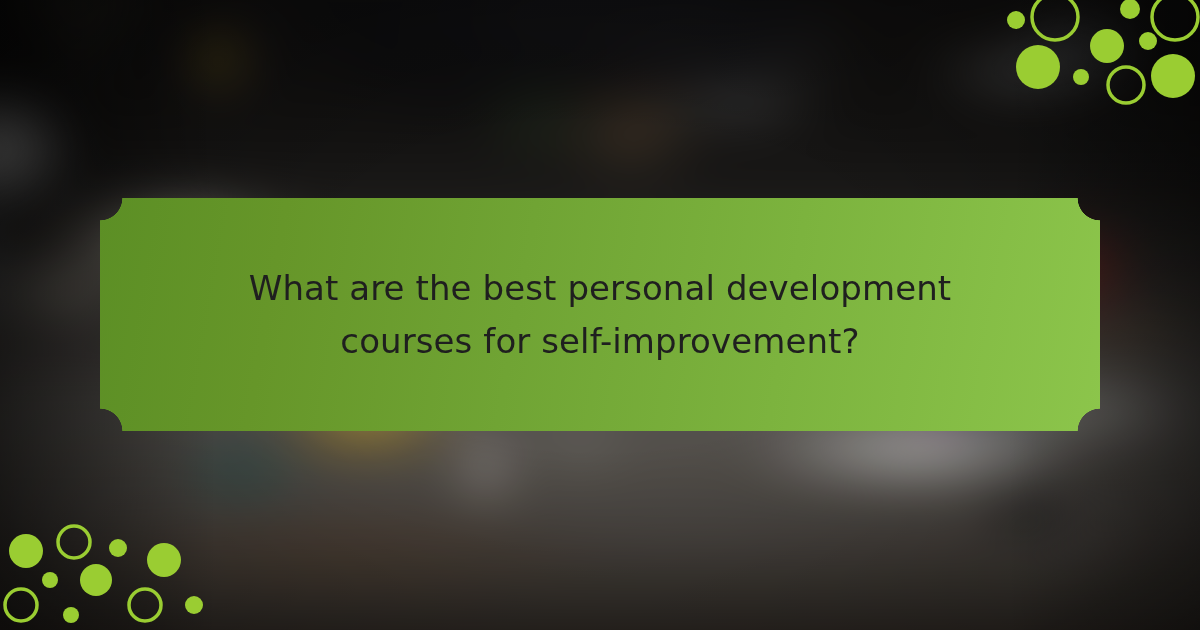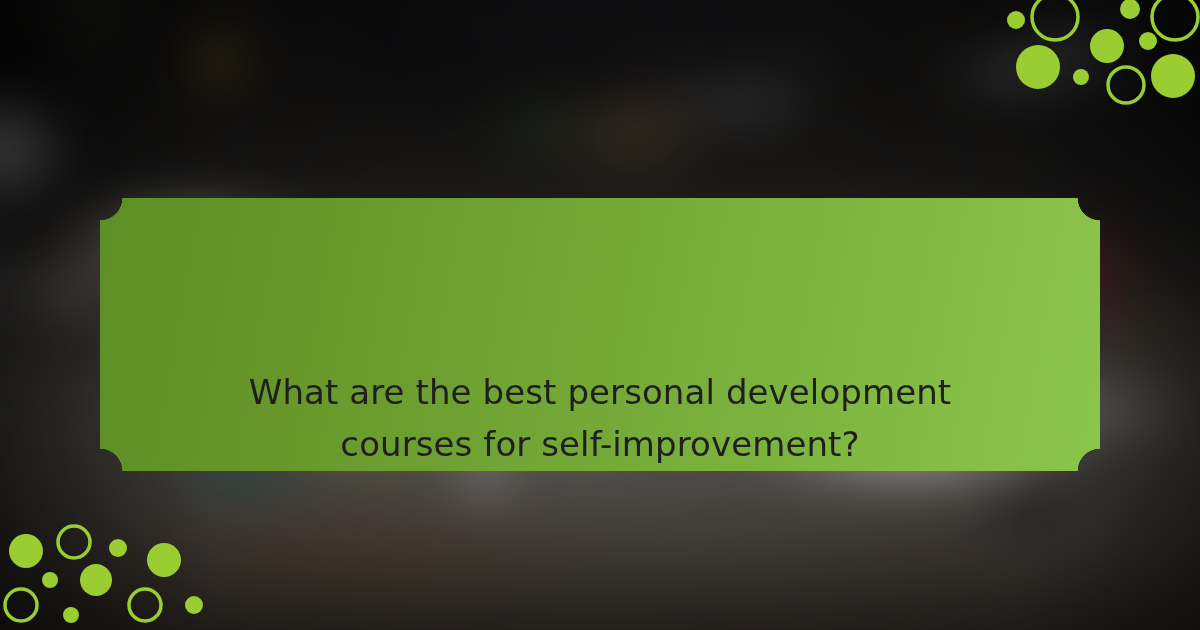--- a/index.html
+++ b/index.html
@@ -98,36 +98,36 @@
   .deco { position: absolute; pointer-events: none; }
   #deco-tr { top: 0; right: 0; width: 220px; height: 125px; }
   #deco-bl { bottom: 0; left: 0; width: 230px; height: 115px; }
 
   
   #question-card {
     position: absolute;
     left: 100px;
     top: 198px;
     width: 1000px;
-    height: 273px;
+    height: 233px;
     background: linear-gradient(100deg, #5c8f25 0%, #669629 18%, #70a434 42%, #7cb33e 68%, #8cc54b 100%);
     -webkit-mask-image:
       radial-gradient(circle 23px at 0 0, transparent 0 22px, #000 22.6px),
       radial-gradient(circle 23px at 100% 0, transparent 0 22px, #000 22.6px),
       radial-gradient(circle 23px at 0 100%, transparent 0 22px, #000 22.6px),
       radial-gradient(circle 23px at 100% 100%, transparent 0 22px, #000 22.6px);
     -webkit-mask-composite: source-in;
     mask-image:
       radial-gradient(circle 23px at 0 0, transparent 0 22px, #000 22.6px),
       radial-gradient(circle 23px at 100% 0, transparent 0 22px, #000 22.6px),
       radial-gradient(circle 23px at 0 100%, transparent 0 22px, #000 22.6px),
       radial-gradient(circle 23px at 100% 100%, transparent 0 22px, #000 22.6px);
     mask-composite: intersect;
     display: flex;
-    align-items: flex-end;
+    align-items: center;
     justify-content: center;
   }
   #question-text {
     width: 760px;
     text-align: center;
     font-size: 34px;
     line-height: 1.55;
     font-weight: 400;
     color: #1f1f1f;
     letter-spacing: 0.1px;

